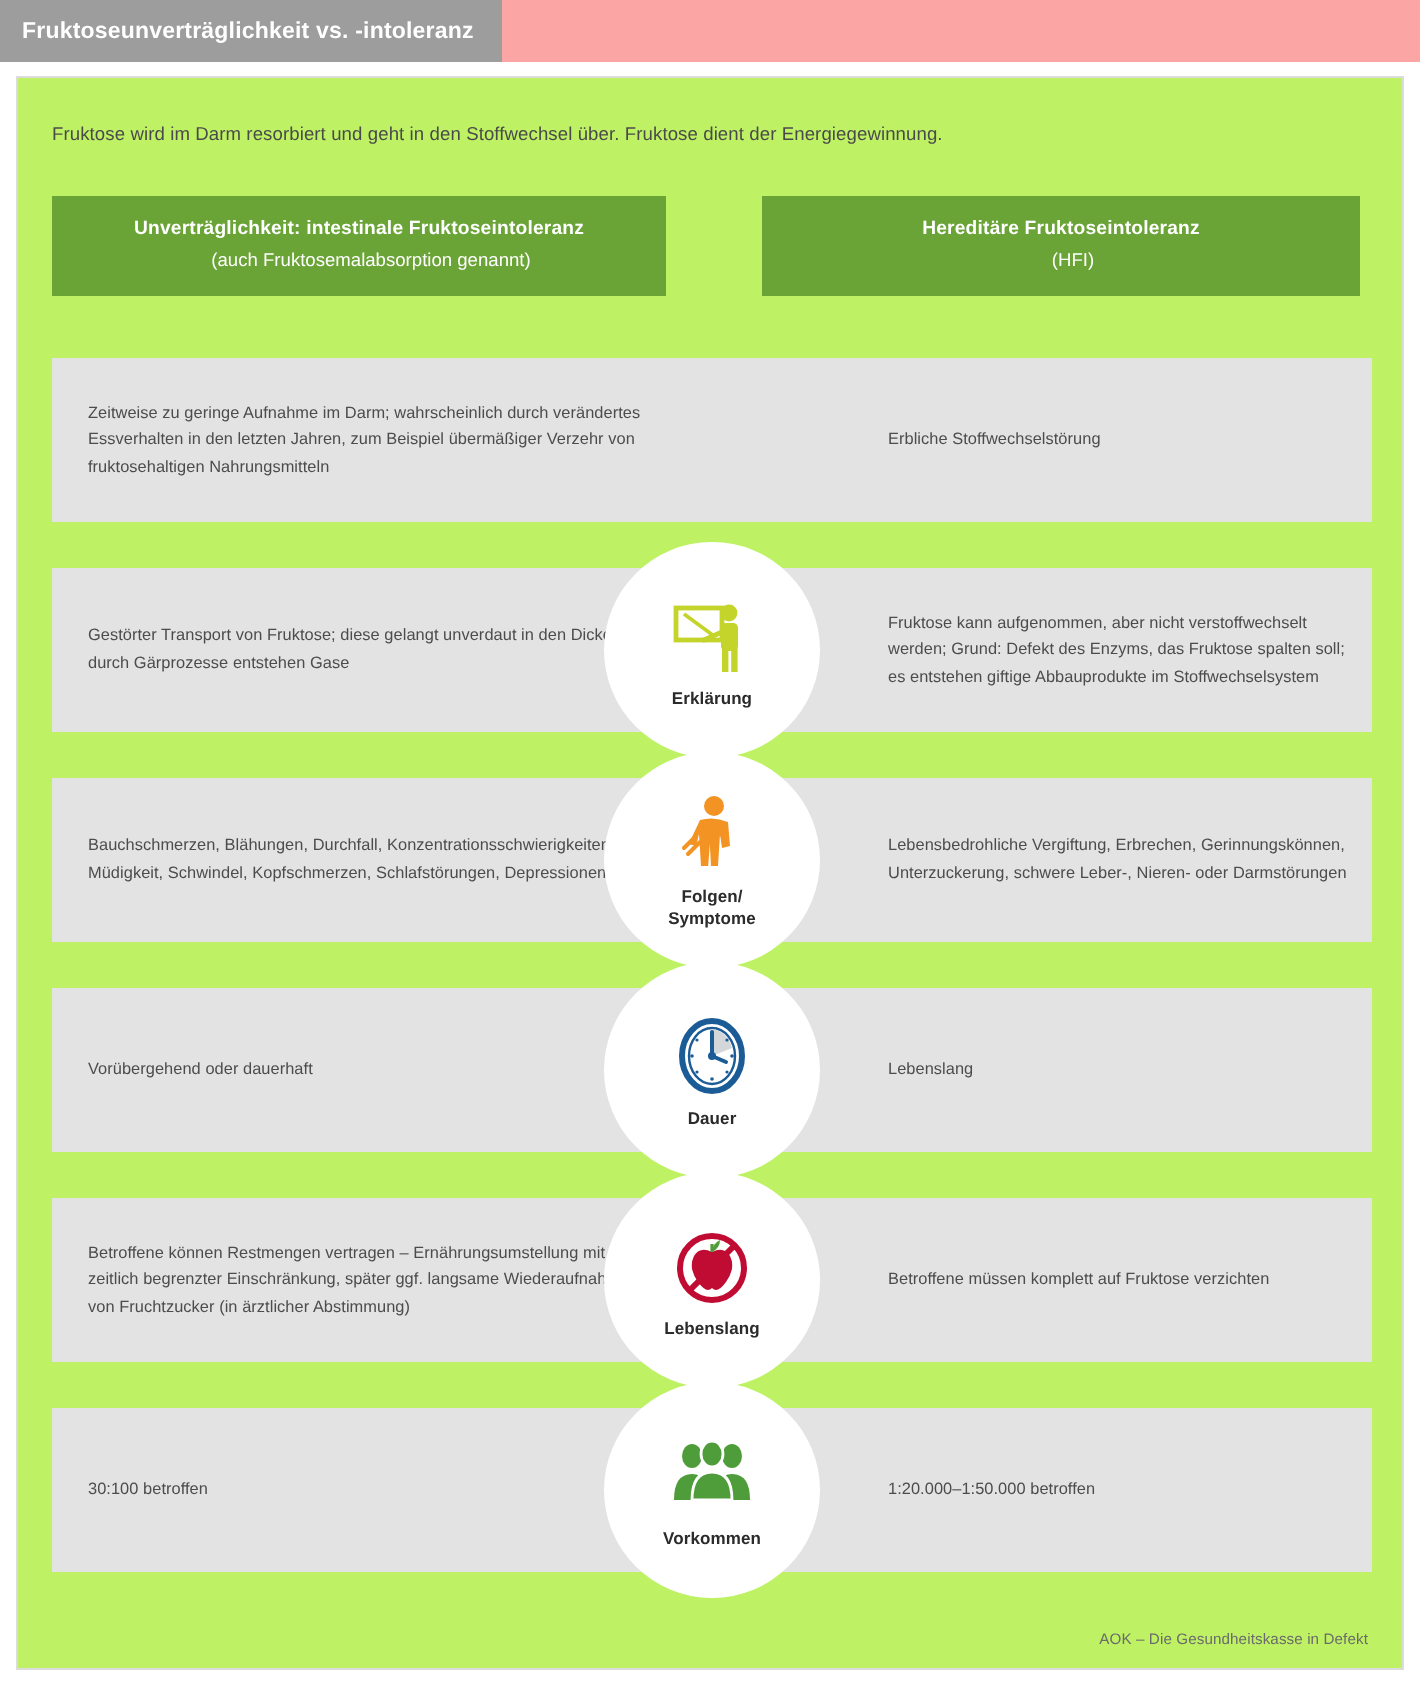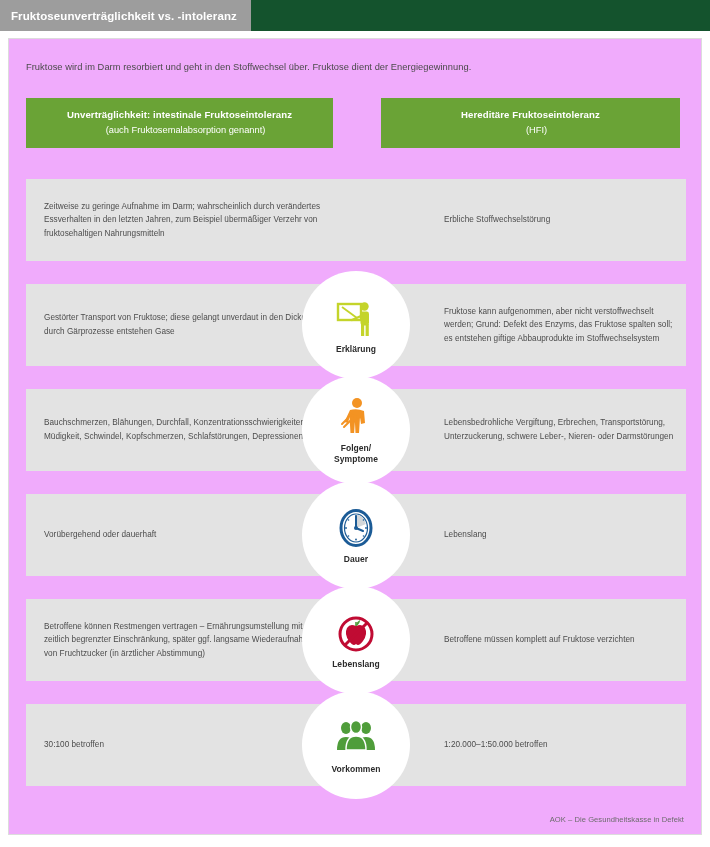--- a/index.html
+++ b/index.html
@@ -18,21 +18,21 @@
     background: #ffffff;
     overflow: hidden;
   }
 
   
   .header-bar {
     position: absolute;
     left: 0; top: 0;
     width: 710px;
     height: 31px;
-    background: #14532d;
+    background: #fca5a5;
   }
   .header-tab {
     position: absolute;
     left: 0; top: 0;
     height: 31px;
     min-width: 243px;
     background: #9d9d9d;
     color: #ffffff;
     font-size: 11.5px;
     font-weight: bold;
@@ -44,21 +44,21 @@
   }
 
   
   .frame {
     position: absolute;
     left: 8px;
     top: 38px;
     width: 694px;
     height: 797px;
     border: 1px solid #dcdcdc;
-    background: #f0abfc;
+    background: #bef264;
   }
 
   .intro {
     position: absolute;
     left: 17px;
     top: 22px;
     width: 640px;
     font-size: 9.3px;
     color: #4a4a4a;
     line-height: 1.5;
@@ -212,21 +212,21 @@
           <svg width="42" height="44" viewBox="0 0 42 44">
             <circle cx="22" cy="7" r="5" fill="#f39323"></circle>
             <path d="M15 14 q7 -2 14 1 l1 12 -4 1 -1 -7 -1 16 -3.5 0 -0.6 -11 -0.8 11 -3.6 0 -1 -16 -1.5 6 -3.6 -1 z" fill="#f39323"></path>
             <path d="M15.5 18 q5 4 11 3" fill="none" stroke="#f39323" stroke-width="2.2" stroke-linecap="round"></path>
             <line x1="13" y1="22" x2="7" y2="28" stroke="#f39323" stroke-width="2" stroke-linecap="round"></line>
             <line x1="15" y1="25" x2="9" y2="31" stroke="#f39323" stroke-width="2" stroke-linecap="round"></line>
           </svg>
         </span>
         <span class="hub-label"><span>Folgen/</span><br><span>Symptome</span></span>
       </div>
-      <div class="cell right">Lebensbedrohliche Vergiftung, Erbrechen, Transport­störung, Unterzuckerung, schwere Leber-, Nieren- oder Darmstörungen</div>
+      <div class="cell right">Lebensbedrohliche Vergiftung, Erbrechen, Gerinnungs­können, Unterzuckerung, schwere Leber-, Nieren- oder Darmstörungen</div>
     </div>
 
     <div class="row" style="top:455px">
       <div class="cell left">Vorübergehend oder dauerhaft</div>
       <div class="hub">
         <span class="glyph">
           <svg width="42" height="44" viewBox="0 0 42 44">
             <ellipse cx="21" cy="21" rx="15" ry="17.5" fill="none" stroke="#1b5b96" stroke-width="3"></ellipse>
             <ellipse cx="21" cy="21" rx="11.5" ry="14" fill="#ffffff" stroke="#1b5b96" stroke-width="1.2"></ellipse>
             <path d="M21 21 L21 7.5 A11.5 14 0 0 1 31 17 Z" fill="#d3d7d9"></path>

